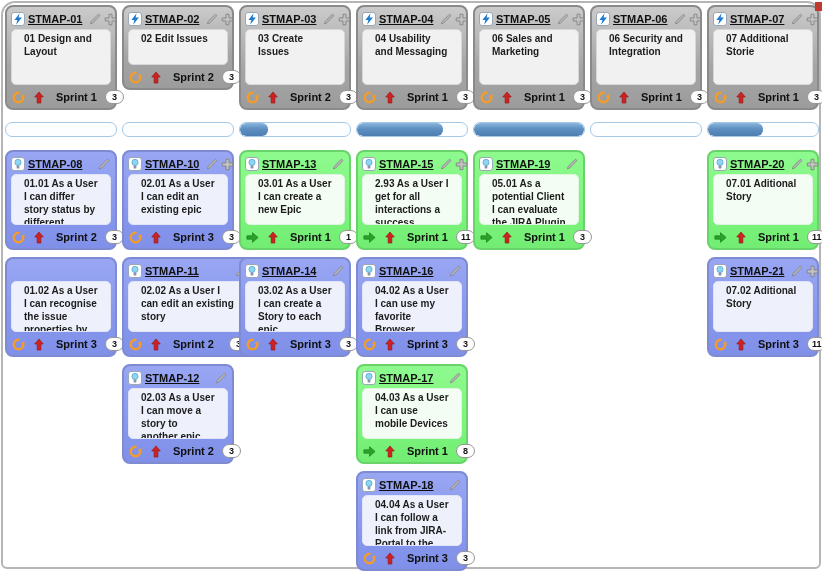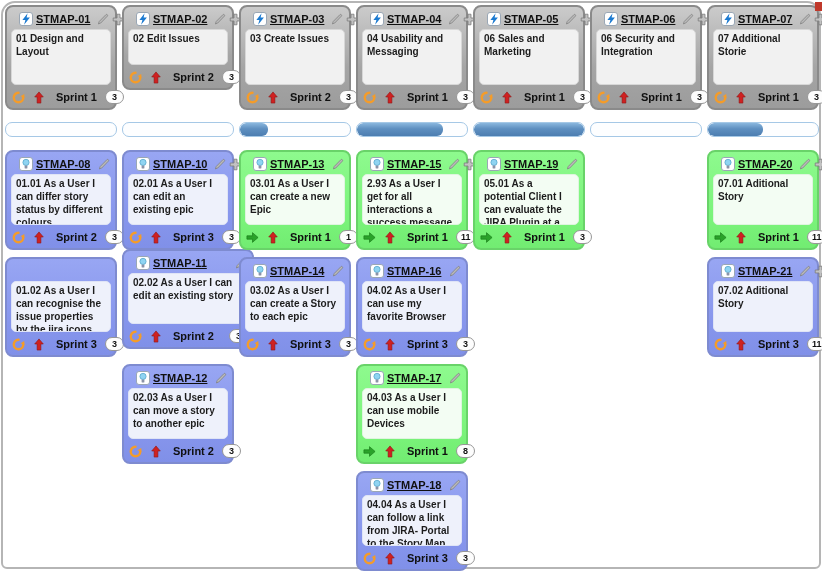--- a/index.html
+++ b/index.html
@@ -18,34 +18,34 @@
     position:absolute;right:0;top:2px;width:7px;height:9px;background:#c0392b;
   }
   .card{
     position:absolute;border-radius:8px;border:2px solid #898989;
     box-sizing:border-box;
   }
   .card.epic{background:linear-gradient(180deg,#cbcbcb 0%,#a5a5a5 60%,#9c9c9c 100%);border-color:#8a8a8a;}
   .card.blue{background:linear-gradient(180deg,#98a6f3 0%,#8695ec 70%,#8090e8 100%);border-color:#7e8bd0;}
   .card.green{background:linear-gradient(180deg,#8efa8e 0%,#7af37a 70%,#72ec72 100%);border-color:#69d369;}
   .card-header{
-    display:flex;align-items:center;gap:3px;padding:3px 5px 0 12px;height:18px;
+    display:flex;align-items:center;gap:3px;padding:3px 5px 0 4px;height:18px;
   }
   .type-icon{width:14px;height:14px;flex:0 0 14px;display:inline-block;}
   .type-icon svg{display:block;}
   .card-key{
     font-size:11px;font-weight:bold;color:#101010;text-decoration:underline;
     white-space:nowrap;cursor:pointer;
   }
   .hspacer{flex:1 1 auto;}
   .icon-btn{width:13px;height:13px;flex:0 0 13px;cursor:pointer;display:inline-block;}
   .icon-btn svg{display:block;}
   .card-body{
     position:absolute;left:4px;right:4px;top:22px;bottom:23px;
-    border-radius:5px;padding:2px 4px;box-sizing:border-box;
+    border-radius:5px;padding:2px 12px;box-sizing:border-box;
     font-size:10px;font-weight:bold;line-height:1.3;color:#1c1c1c;
     overflow:hidden;
   }
   .epic .card-body{background:#f1f1f1;border:1px solid #d7d7d7;}
   .blue .card-body{background:#eef1fb;border:1px solid #dfe4f6;}
   .green .card-body{background:#f3fdf3;border:1px solid #dff5df;}
   .card-footer{
     position:absolute;left:5px;right:4px;bottom:2px;height:18px;
     display:flex;align-items:center;gap:8px;
     font-size:11px;font-weight:bold;color:#101010;
@@ -437,21 +437,21 @@
         </span>
         <span class="f-icon">
           <svg width="12" height="13" viewBox="0 0 14 14">
             <polygon points="7,0.5 12,6.4 9.2,6.4 9.2,13.5 4.8,13.5 4.8,6.4 2,6.4" fill="#cf2121" stroke="#8e1515" stroke-width="0.7"></polygon>
           </svg>
         </span>
         <span class="sprint-label">Sprint 3</span>
         <span class="badge">3</span>
       </div>
     </div>
-    <div class="card blue" style="left: 122px; top: 249px; width: 132px; height: 100px;">
+    <div class="card blue" style="left: 122px; top: 257px; width: 132px; height: 100px;">
       <div class="card-header">
         <span class="type-icon">
           <svg width="14" height="14" viewBox="0 0 14 14">
             <rect x="0.5" y="0.5" width="13" height="13" rx="2.5" fill="#ffffff" stroke="#9aa7b5"></rect>
             <circle cx="7" cy="5.4" r="3.1" fill="#8fd4f2" stroke="#58a8cc" stroke-width="0.8"></circle>
             <rect x="5.6" y="8.5" width="2.8" height="3.1" rx="0.9" fill="#8b93a8"></rect>
           </svg>
         </span>
         <a class="card-key">STMAP-11</a>
         <span class="hspacer"></span>

